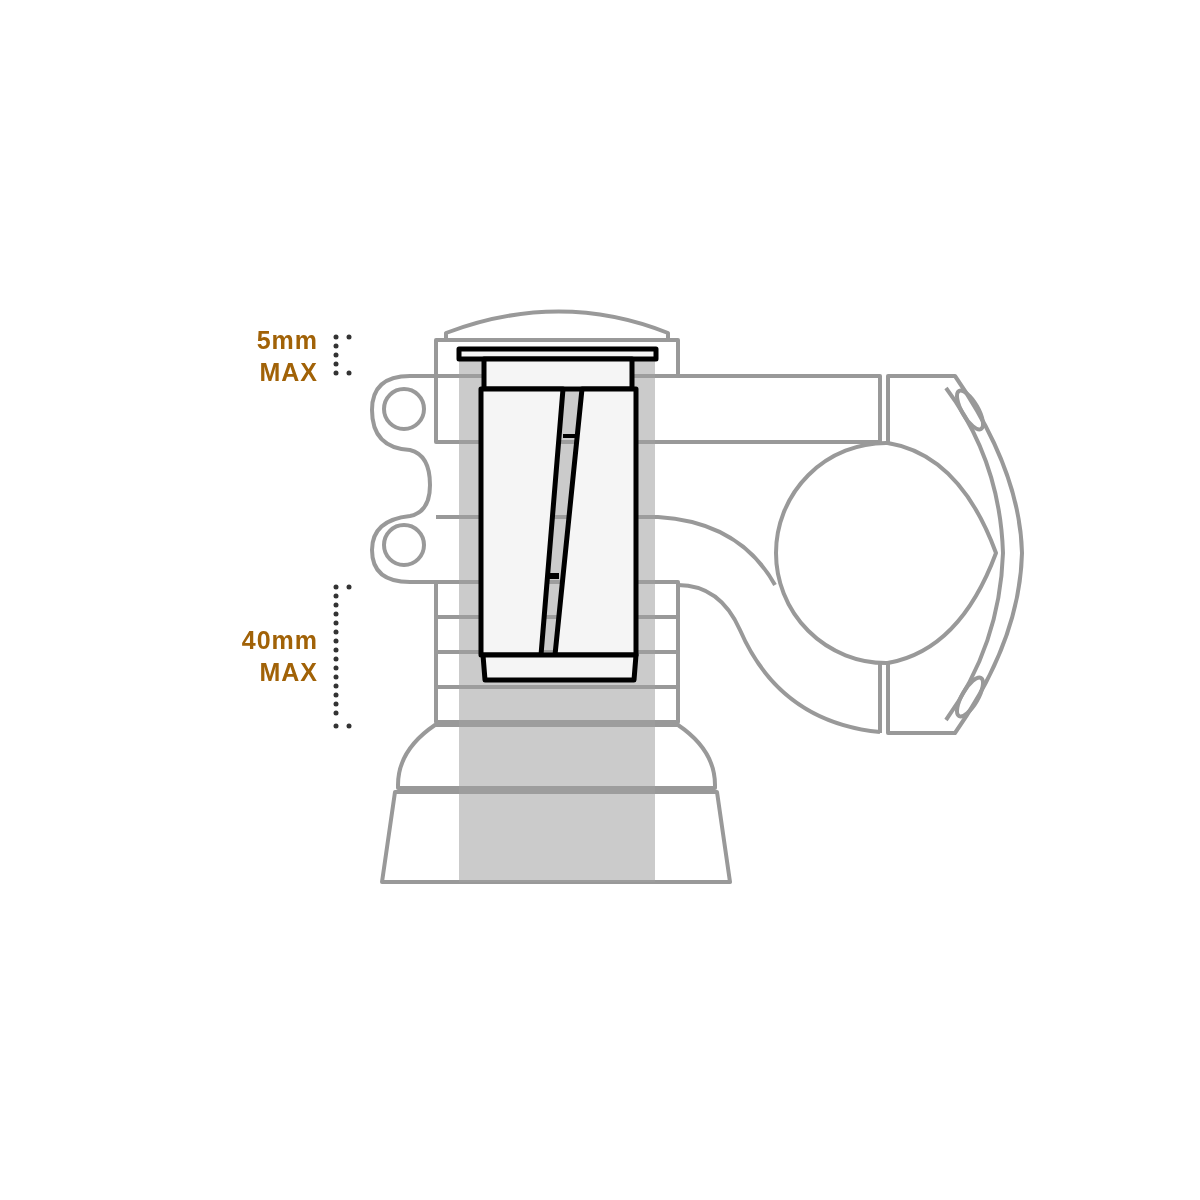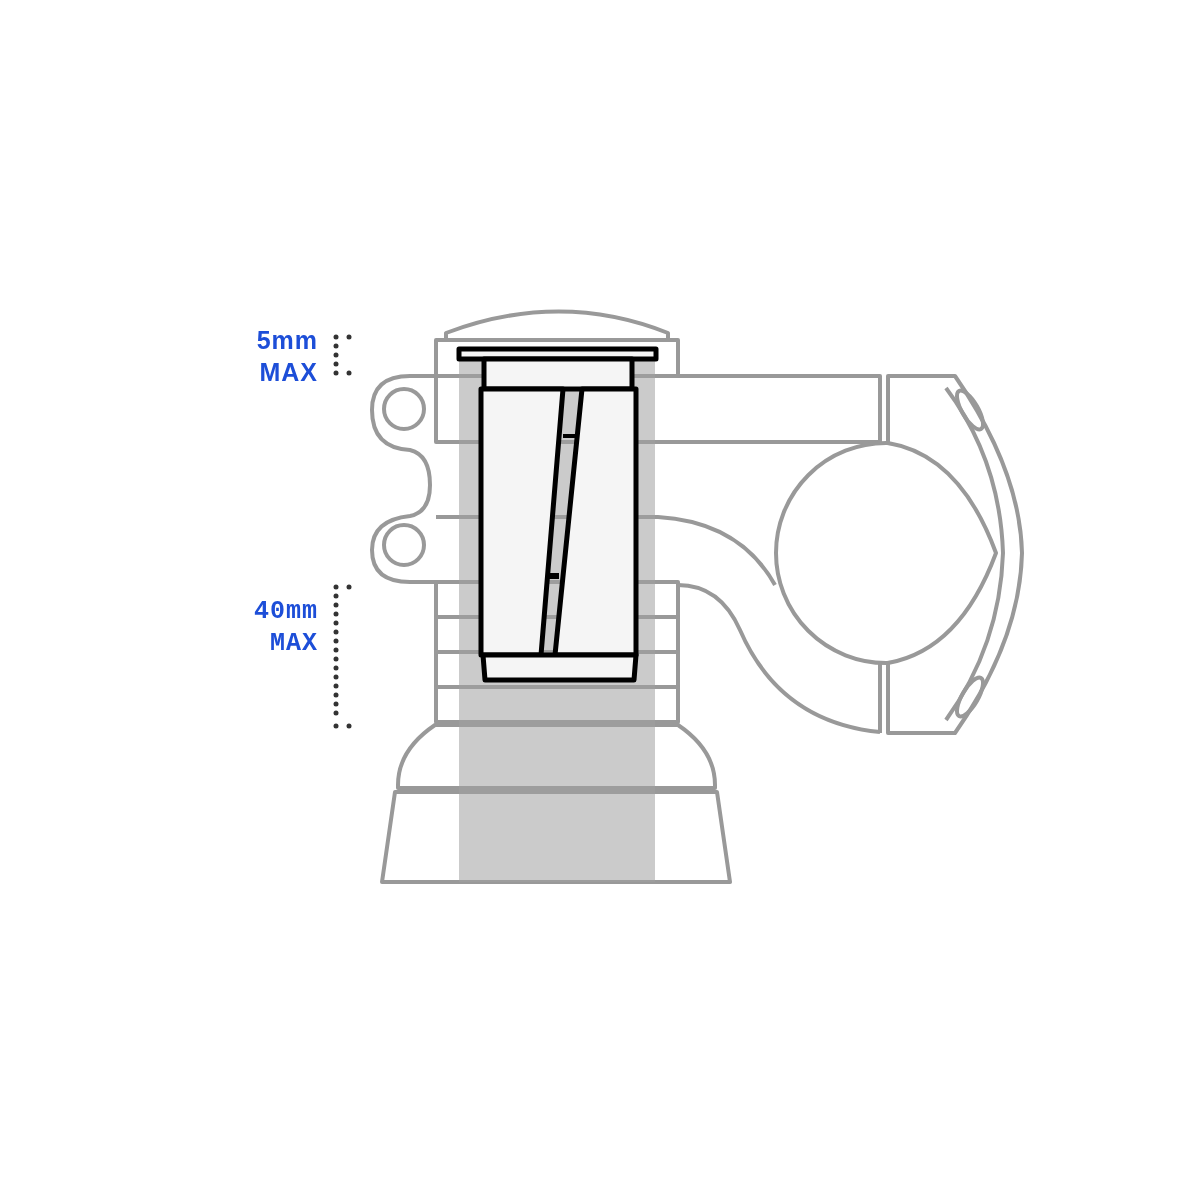--- a/index.html
+++ b/index.html
@@ -1,18 +1,18 @@
 <!DOCTYPE html>
 <html><head>
   <meta charset="utf-8">
   <style>
     html, body { margin: 0; padding: 0; background: #ffffff; }
     body { width: 1200px; height: 1200px; position: relative; overflow: hidden; font-family: "Liberation Sans", "DejaVu Sans", sans-serif; }
     #diagram { position: absolute; left: 0; top: 0; width: 1200px; height: 1200px; }
-    .label { position: absolute; text-align: right; font-weight: bold; color: #1d4ed8; font-size: 25px; line-height: 32px; letter-spacing: 1px; }
+    .label { position: absolute; text-align: right; font-weight: bold; color: #a16207; font-size: 25px; line-height: 32px; letter-spacing: 1px; }
     .label span { display: block; }
     .g { fill: none; stroke: #999999; stroke-width: 4; stroke-linejoin: round; }
     .gw { fill: #ffffff; stroke: #999999; stroke-width: 4; stroke-linejoin: round; }
     .k { fill: #f5f5f5; stroke: #000000; stroke-width: 5; stroke-linejoin: round; }
     .dot { fill: #333333; }
   </style>
 </head>
 <body>
 
 <svg id="diagram" viewBox="0 0 1200 1200" xmlns="http://www.w3.org/2000/svg">
@@ -101,16 +101,16 @@
       <circle class="dot" cx="336" cy="713" r="2.5"></circle>
     <circle class="dot" cx="336" cy="726" r="2.5"></circle>
       <circle class="dot" cx="349" cy="726" r="2.5"></circle>
   </g>
 </svg>
 
 <div class="label" style="left:200px; top:324px; width:118px;">
   <span>5mm</span>
   <span>MAX</span>
 </div>
-<div class="label" style="left:200px; top:596px; width:118px;font-family:Liberation Mono, monospace;">
+<div class="label" style="left:200px; top:624px; width:118px;">
   <span>40mm</span>
   <span>MAX</span>
 </div>
 
 </body></html>

